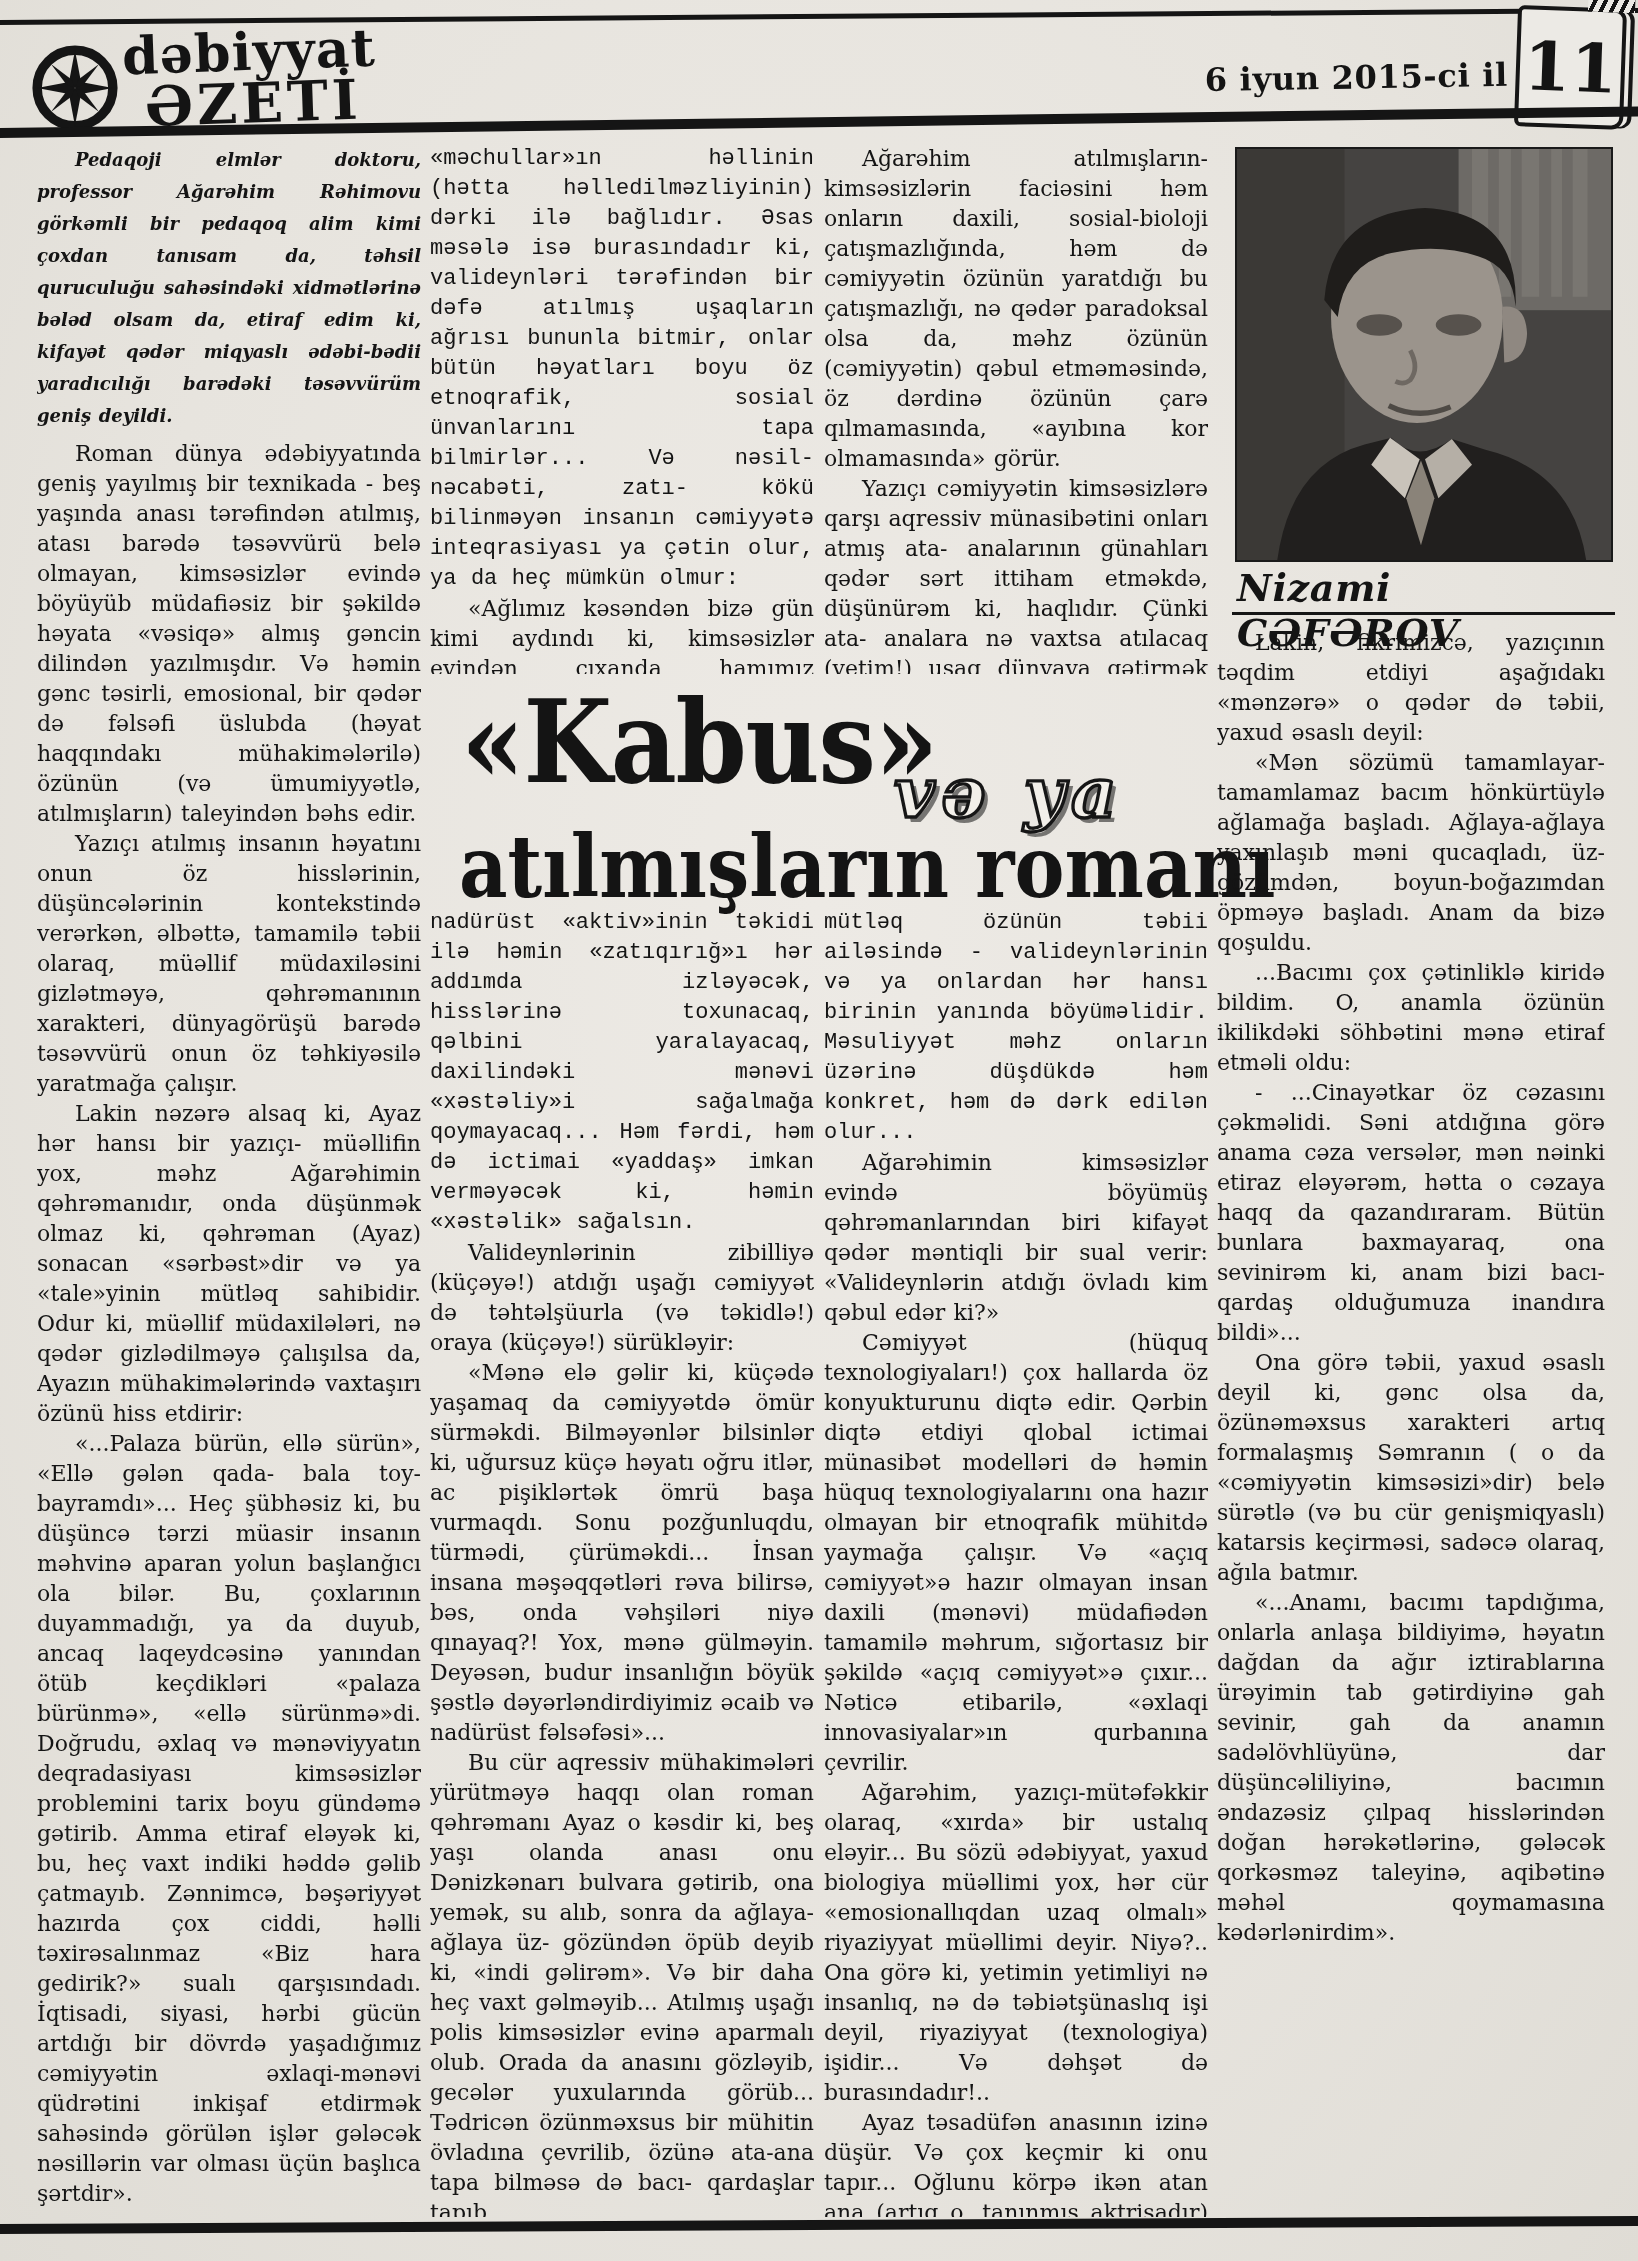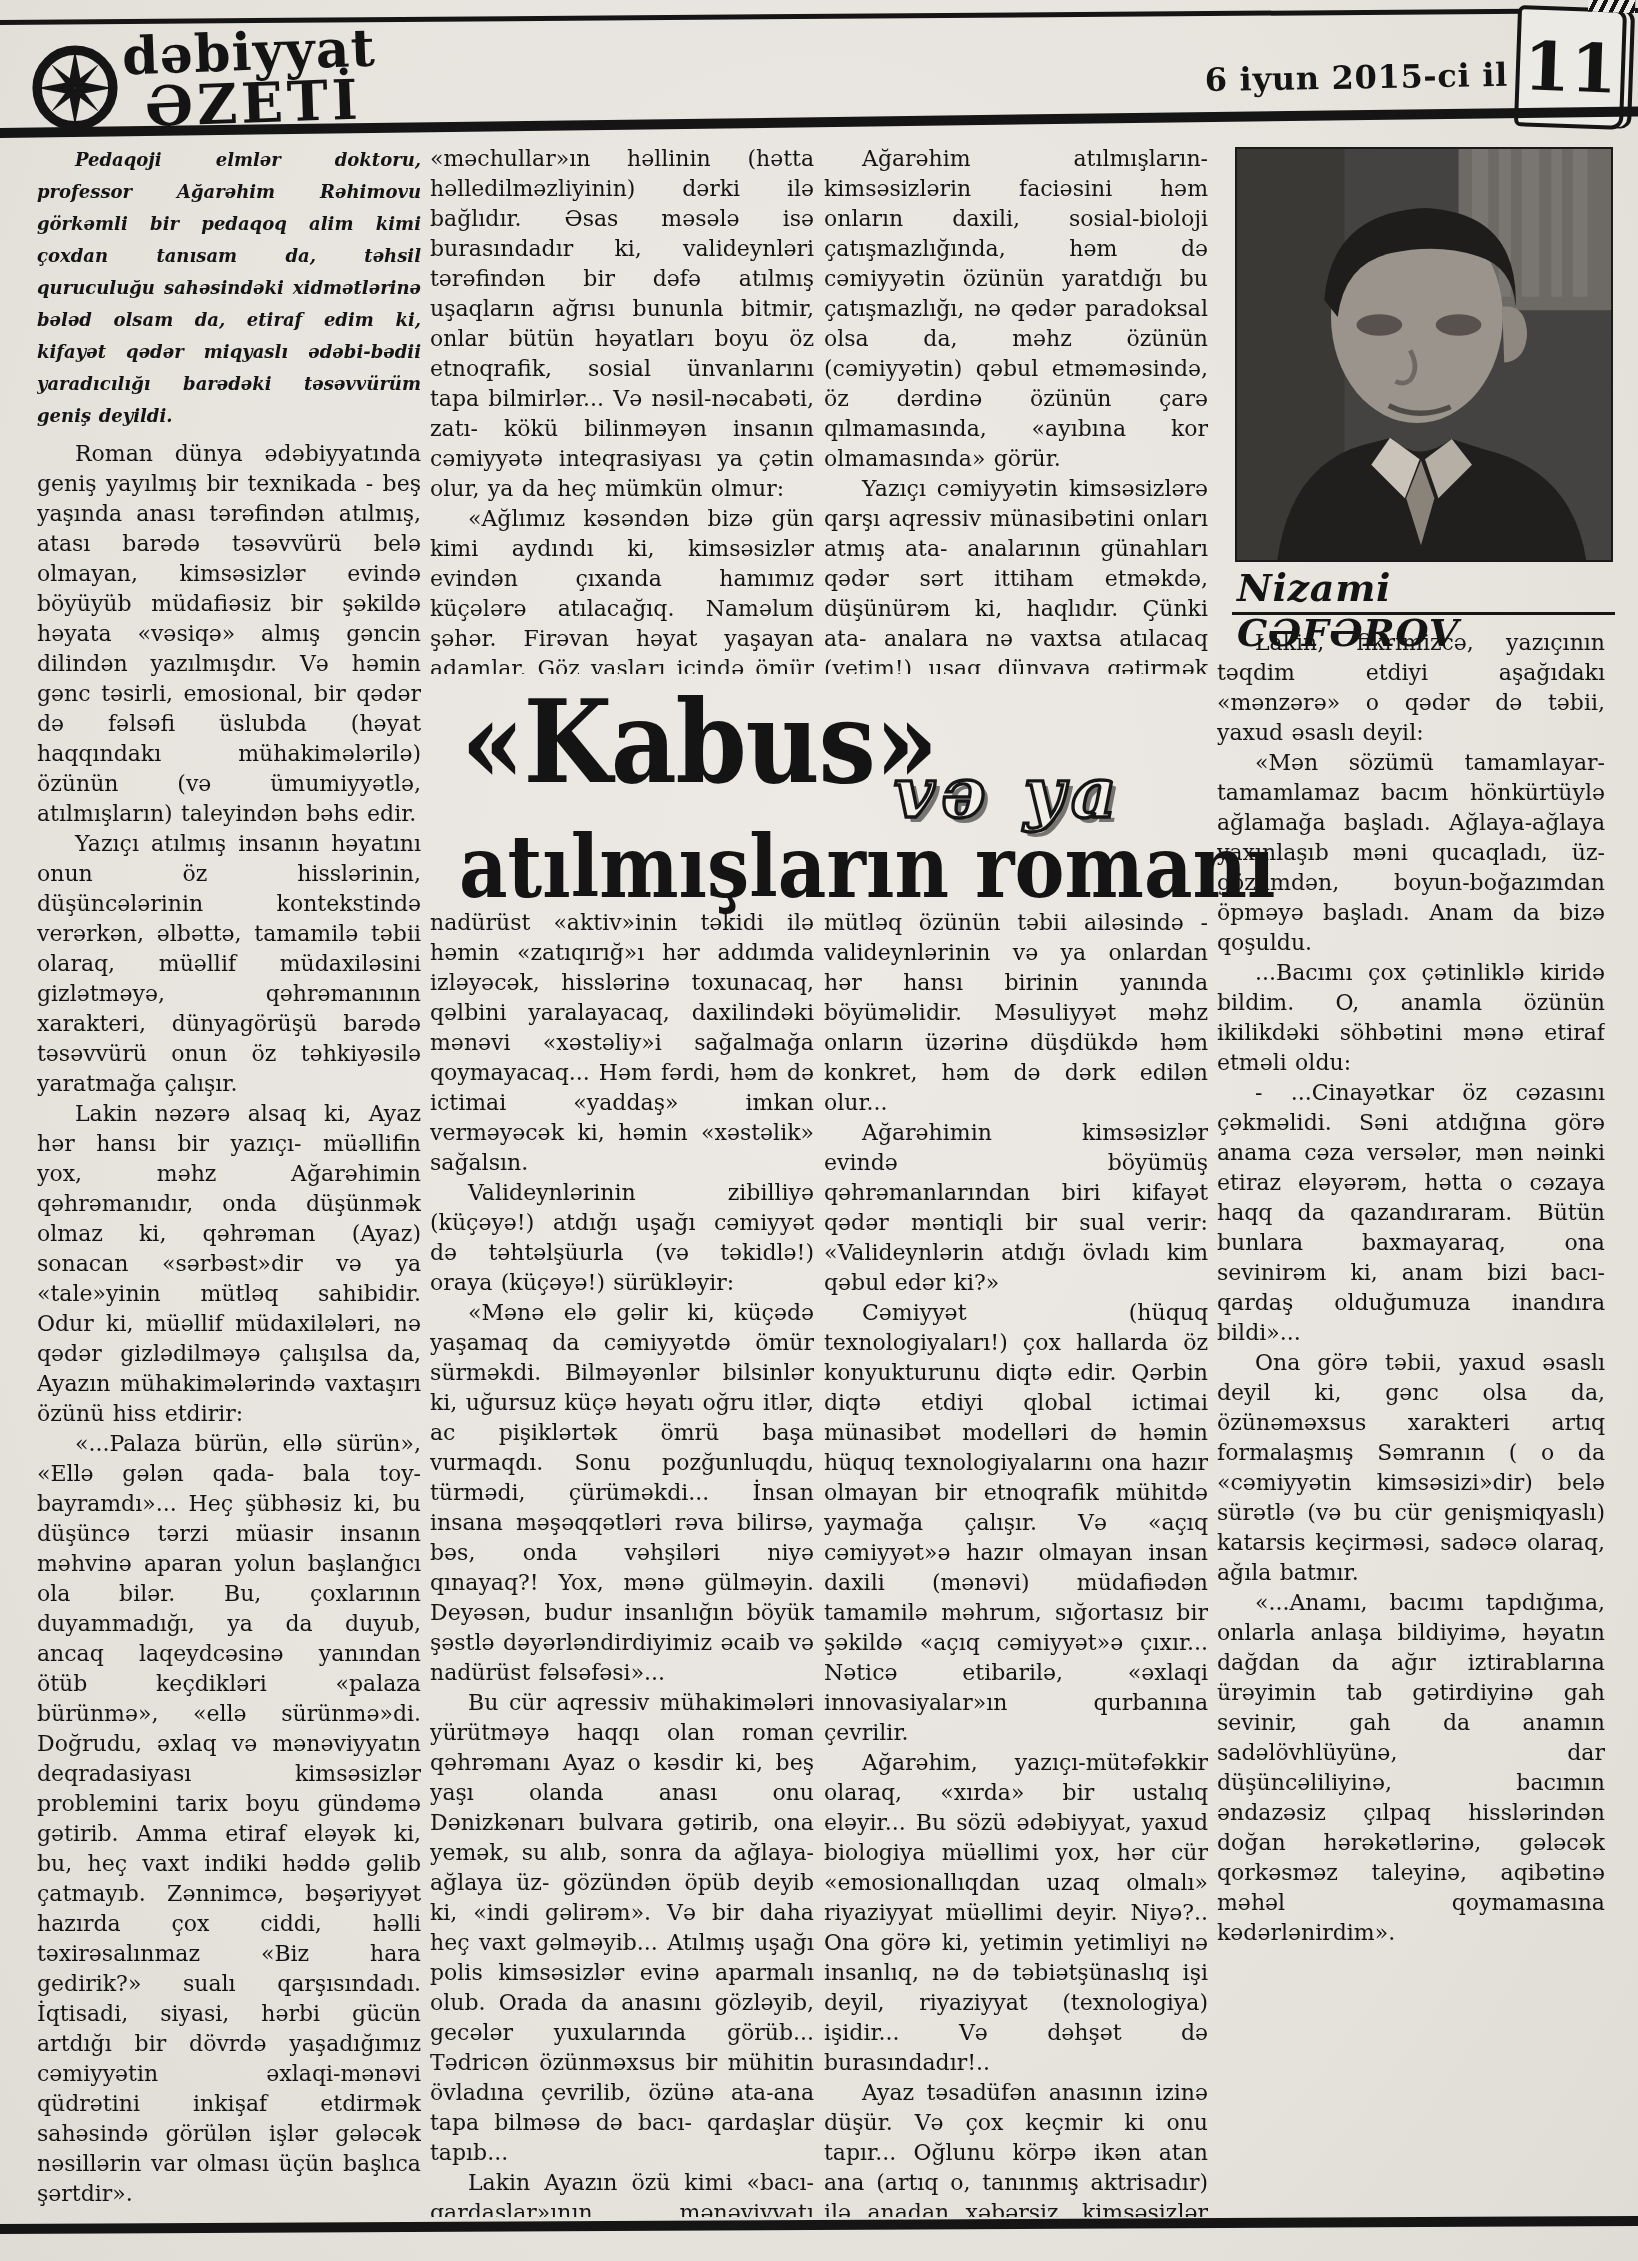--- a/index.html
+++ b/index.html
@@ -31,21 +31,21 @@
     box-shadow:6.7px 0 0 -2.7px #eceae5, 9.4px 0 0 -1.3px #151515;
   }
   .pagebadge:before{
     content:"";position:absolute;top:-23px;right:-12px;width:47px;height:23px;
     background:repeating-linear-gradient(115deg,#151515 0 4px,#eceae5 4px 9.4px);
   }
 
   
   .col{position:absolute;overflow:hidden;text-align:justify;}
   .para{font-size:22px;line-height:30px;margin:0;text-indent:38px;word-spacing:1.3px;}
-  .para.cont{text-indent:0;}
+  .para.cont{text-indent:0;font-family:Liberation Mono, monospace;}
   .para.intro{font-weight:bold;font-style:italic;font-size:18px;line-height:32px;margin-bottom:6.7px;}
 
   
   .headline{position:absolute;left:424px;top:670px;width:789px;height:236px;}
   .h-kabus{position:absolute;left:37px;top:12px;font-size:102px;font-weight:bold;letter-spacing:-1.3px;transform:scaleY(1.12);}
   .h-veya{
     position:absolute;left:470px;top:81px;font-size:70px;font-style:italic;font-weight:bold;letter-spacing:6.7px;
     color:#f2efe9;-webkit-text-stroke:3.4px #161616;text-shadow:4.7px 4.7px 0 rgba(20,20,20,0.55);
   }
   .h-roman{position:absolute;left:35px;top:146px;font-size:75px;font-weight:bold;white-space:nowrap;transform:scaleY(1.15);transform-origin:left top;}

